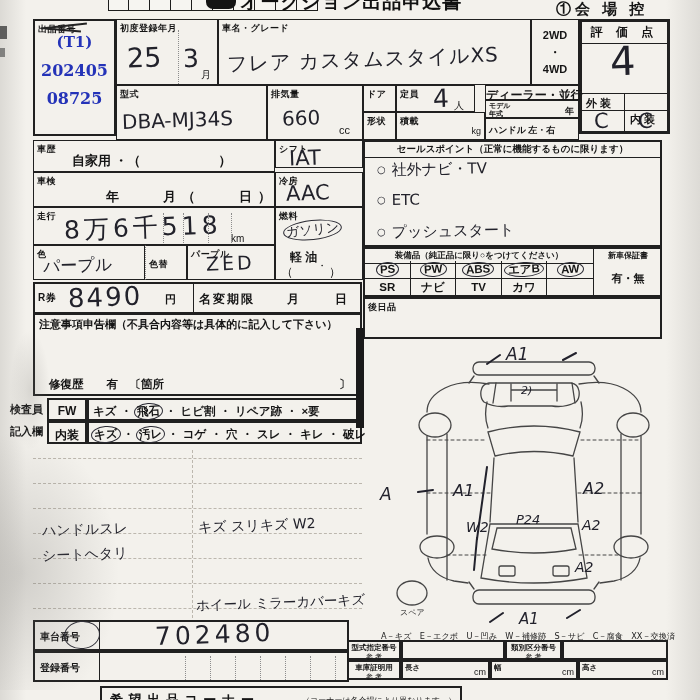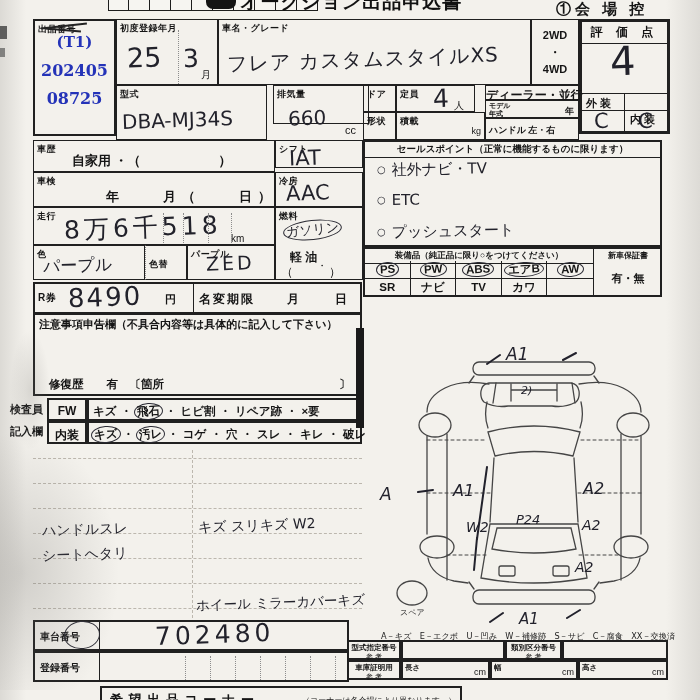--- a/index.html
+++ b/index.html
@@ -94,21 +94,21 @@
       <div style="position:absolute;left:0;top:16px;width:100%;border-top:1.5px solid #202020;"></div>
       <div class="hw" style="left:12px;top:15px;font-size:21px;">C</div>
       <div class="hw" style="left:56px;top:15px;font-size:21px;">C</div>
     </div>
   </div>
 
   <div class="cell" style="left:116px;top:85px;width:151px;height:55px;">
     <span class="cell-lbl">型式</span>
     <div class="hw" style="left:5px;top:22px;font-size:20px;">DBA-MJ34S</div>
   </div>
-  <div class="cell" style="left:267px;top:85px;width:96px;height:39px;margin-left:6px;">
+  <div class="cell" style="left:267px;top:85px;width:96px;height:55px;">
     <span class="cell-lbl">排気量</span>
     <div class="hw" style="left:14px;top:20px;font-size:20px;">660</div>
     <span class="p" style="left:71px;top:38px;font-size:11px;">cc</span>
   </div>
 
   <div class="cell" style="left:363px;top:85px;width:33px;height:27px;">
     <span class="cell-lbl">ドア</span>
   </div>
   <div class="cell" style="left:396px;top:85px;width:79px;height:27px;">
     <span class="cell-lbl">定員</span>
@@ -215,20 +215,23 @@
         <span class="eq-cell">SR</span>
         <span class="eq-cell">ナビ</span>
         <span class="eq-cell">TV</span>
         <span class="eq-cell">カワ</span>
         <span class="eq-cell"></span>
       </div>
     <div style="position:absolute;left:229px;top:0;width:68px;height:100%;">
       <div class="p b" style="left:0;top:1px;width:100%;text-align:center;font-size:8px;">新車保証書</div>
       <div class="p b" style="left:0;top:22px;width:100%;text-align:center;font-size:11px;">有・無</div>
     </div>
+  </div>
+  <div class="cell" style="left:363px;top:297px;width:299px;height:42px;border-width:2px;">
+    <span class="cell-lbl">後日品</span>
   </div>
 
   <div class="cell thick" style="left:33px;top:312px;width:329px;height:84px;">
     <div class="p b" style="left:4px;top:3px;font-size:11px;">注意事項申告欄（不具合内容等は具体的に記入して下さい）</div>
     <div class="p b" style="left:14px;top:63px;font-size:11.5px;">修復歴　　有　〔箇所</div>
     <div class="p b" style="left:304px;top:63px;font-size:11.5px;">〕</div>
   </div>
 
   <span class="p b" style="left:10px;top:402px;font-size:11px;">検査員</span>
   <span class="p b" style="left:10px;top:424px;font-size:11px;">記入欄</span>

